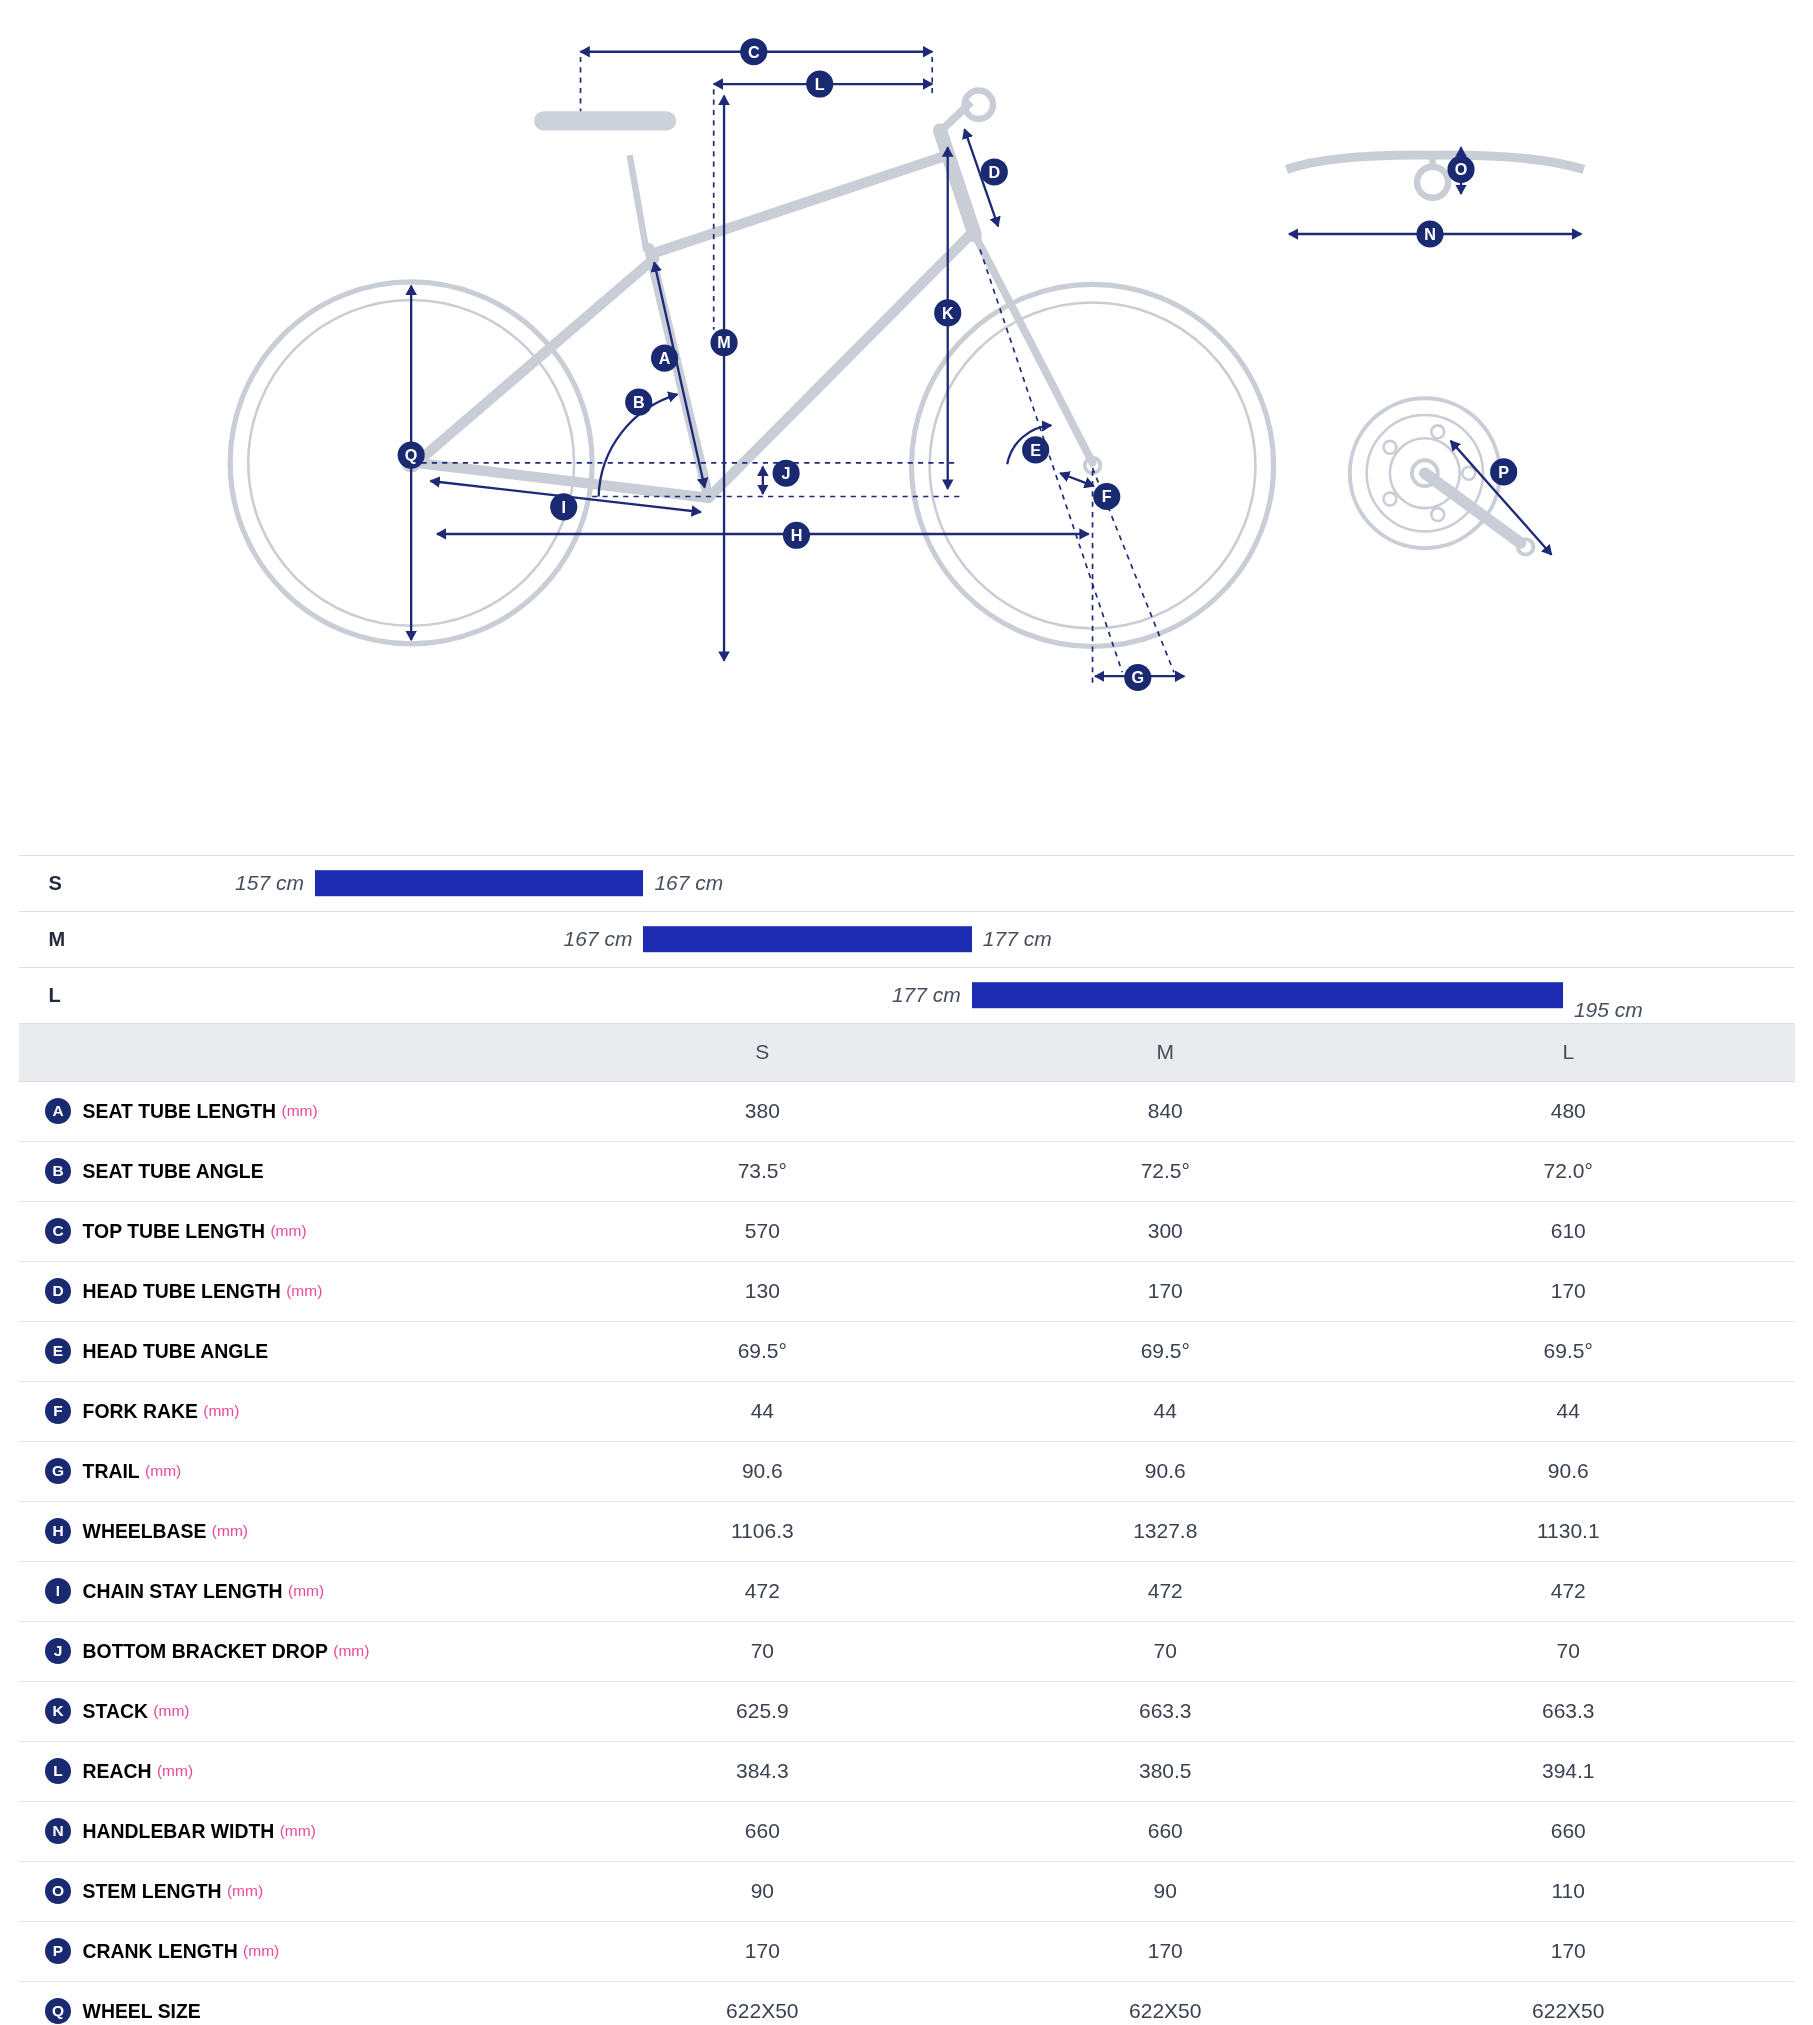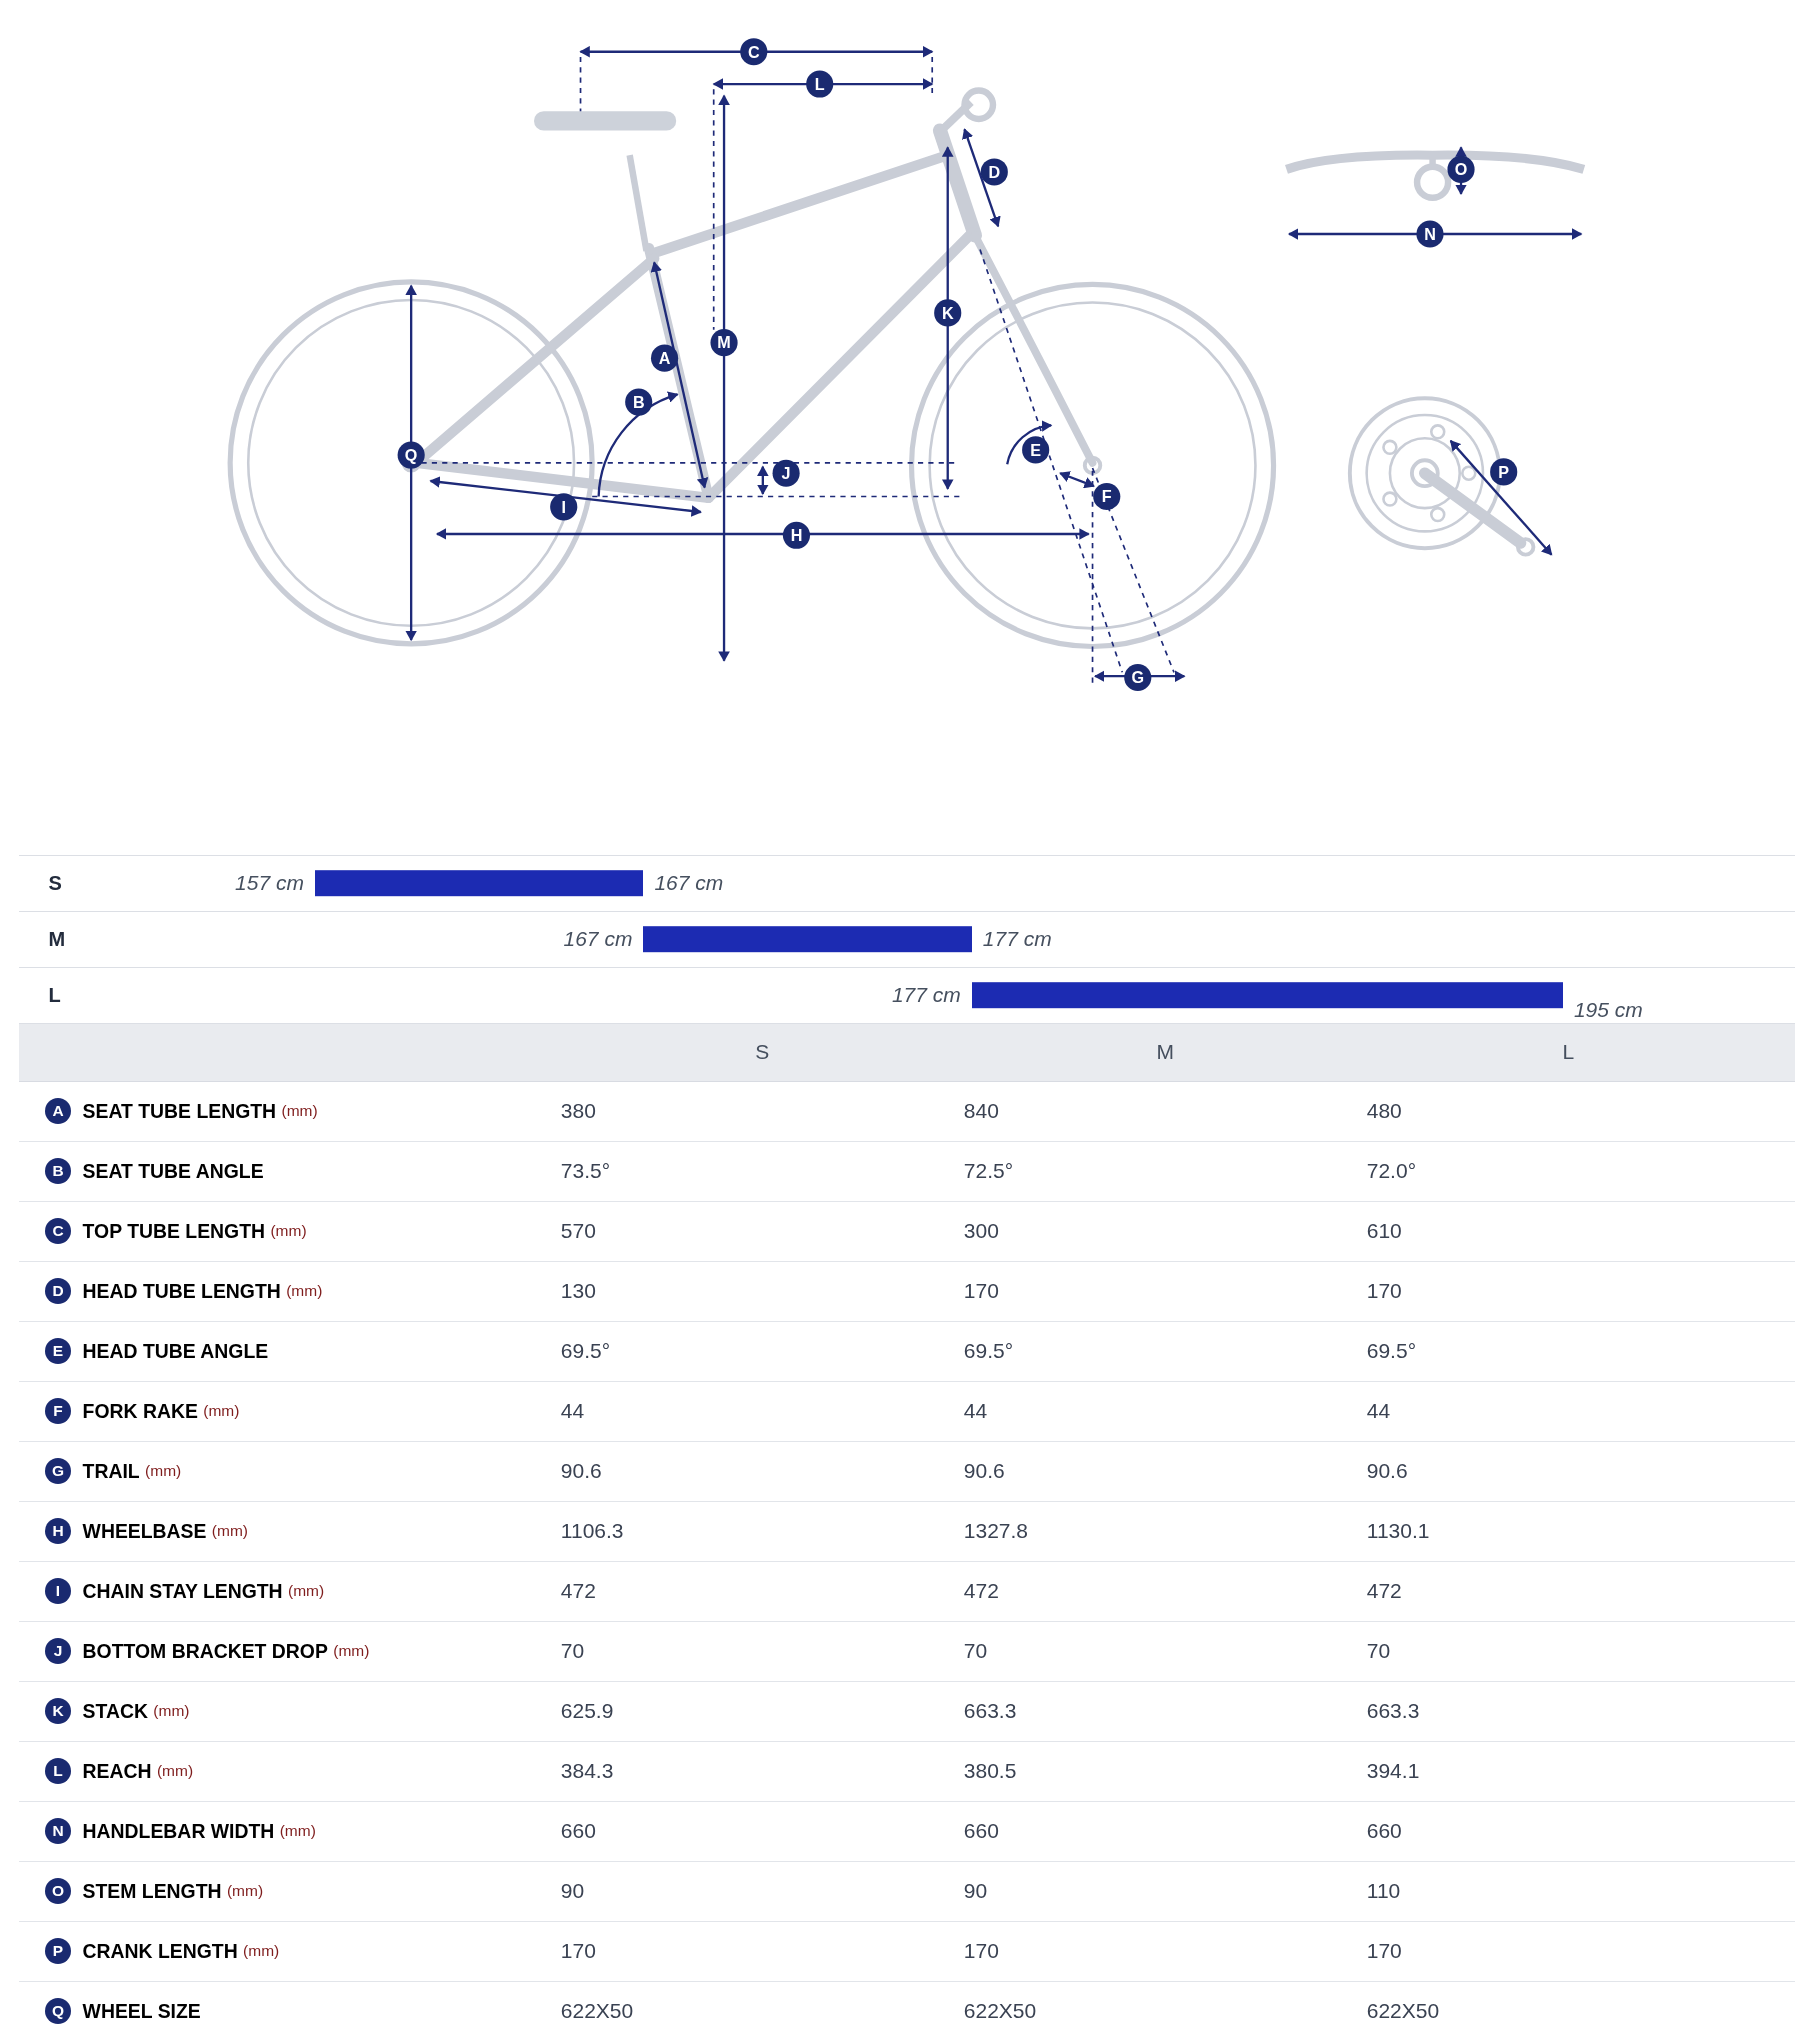--- a/index.html
+++ b/index.html
@@ -28,22 +28,22 @@
     font-size:21px;color:#454f5e;}
   .spec-header .col-val{text-align:center;}
 
   .spec-row{display:grid;grid-template-columns:30.5% 22.7% 22.7% 22.7%;
     height:59px;align-items:center;border-bottom:0.8px solid #e2e5ea;background:#fff;
     font-size:21px;color:#3a4252;}
   .row-head{display:flex;align-items:center;padding-left:25.6px;}
   .badge{width:26px;height:26px;border-radius:50%;background:#1a2a70;color:#fff;
     font-size:15.5px;font-weight:bold;display:flex;align-items:center;justify-content:center;flex:none;}
   .row-label{font-weight:bold;font-size:19.4px;color:#000000;margin-left:11.6px;}
-  .row-unit{font-size:15.5px;color:#7f1d1d;margin-left:5.4px;}
-  .cell{}
+  .row-unit{font-size:15.5px;color:#ec4899;margin-left:5.4px;}
+  .cell{text-align:center;}
 </style>
 </head>
 <body>
 
 <div class="page">
 
   <div class="diagram">
     <svg viewBox="0 0 1403 620" xmlns="http://www.w3.org/2000/svg">
       <defs>
         <marker id="ah" viewBox="0 0 10 10" refX="8" refY="5" markerWidth="9" markerHeight="9" orient="auto-start-reverse" markerUnits="userSpaceOnUse">

